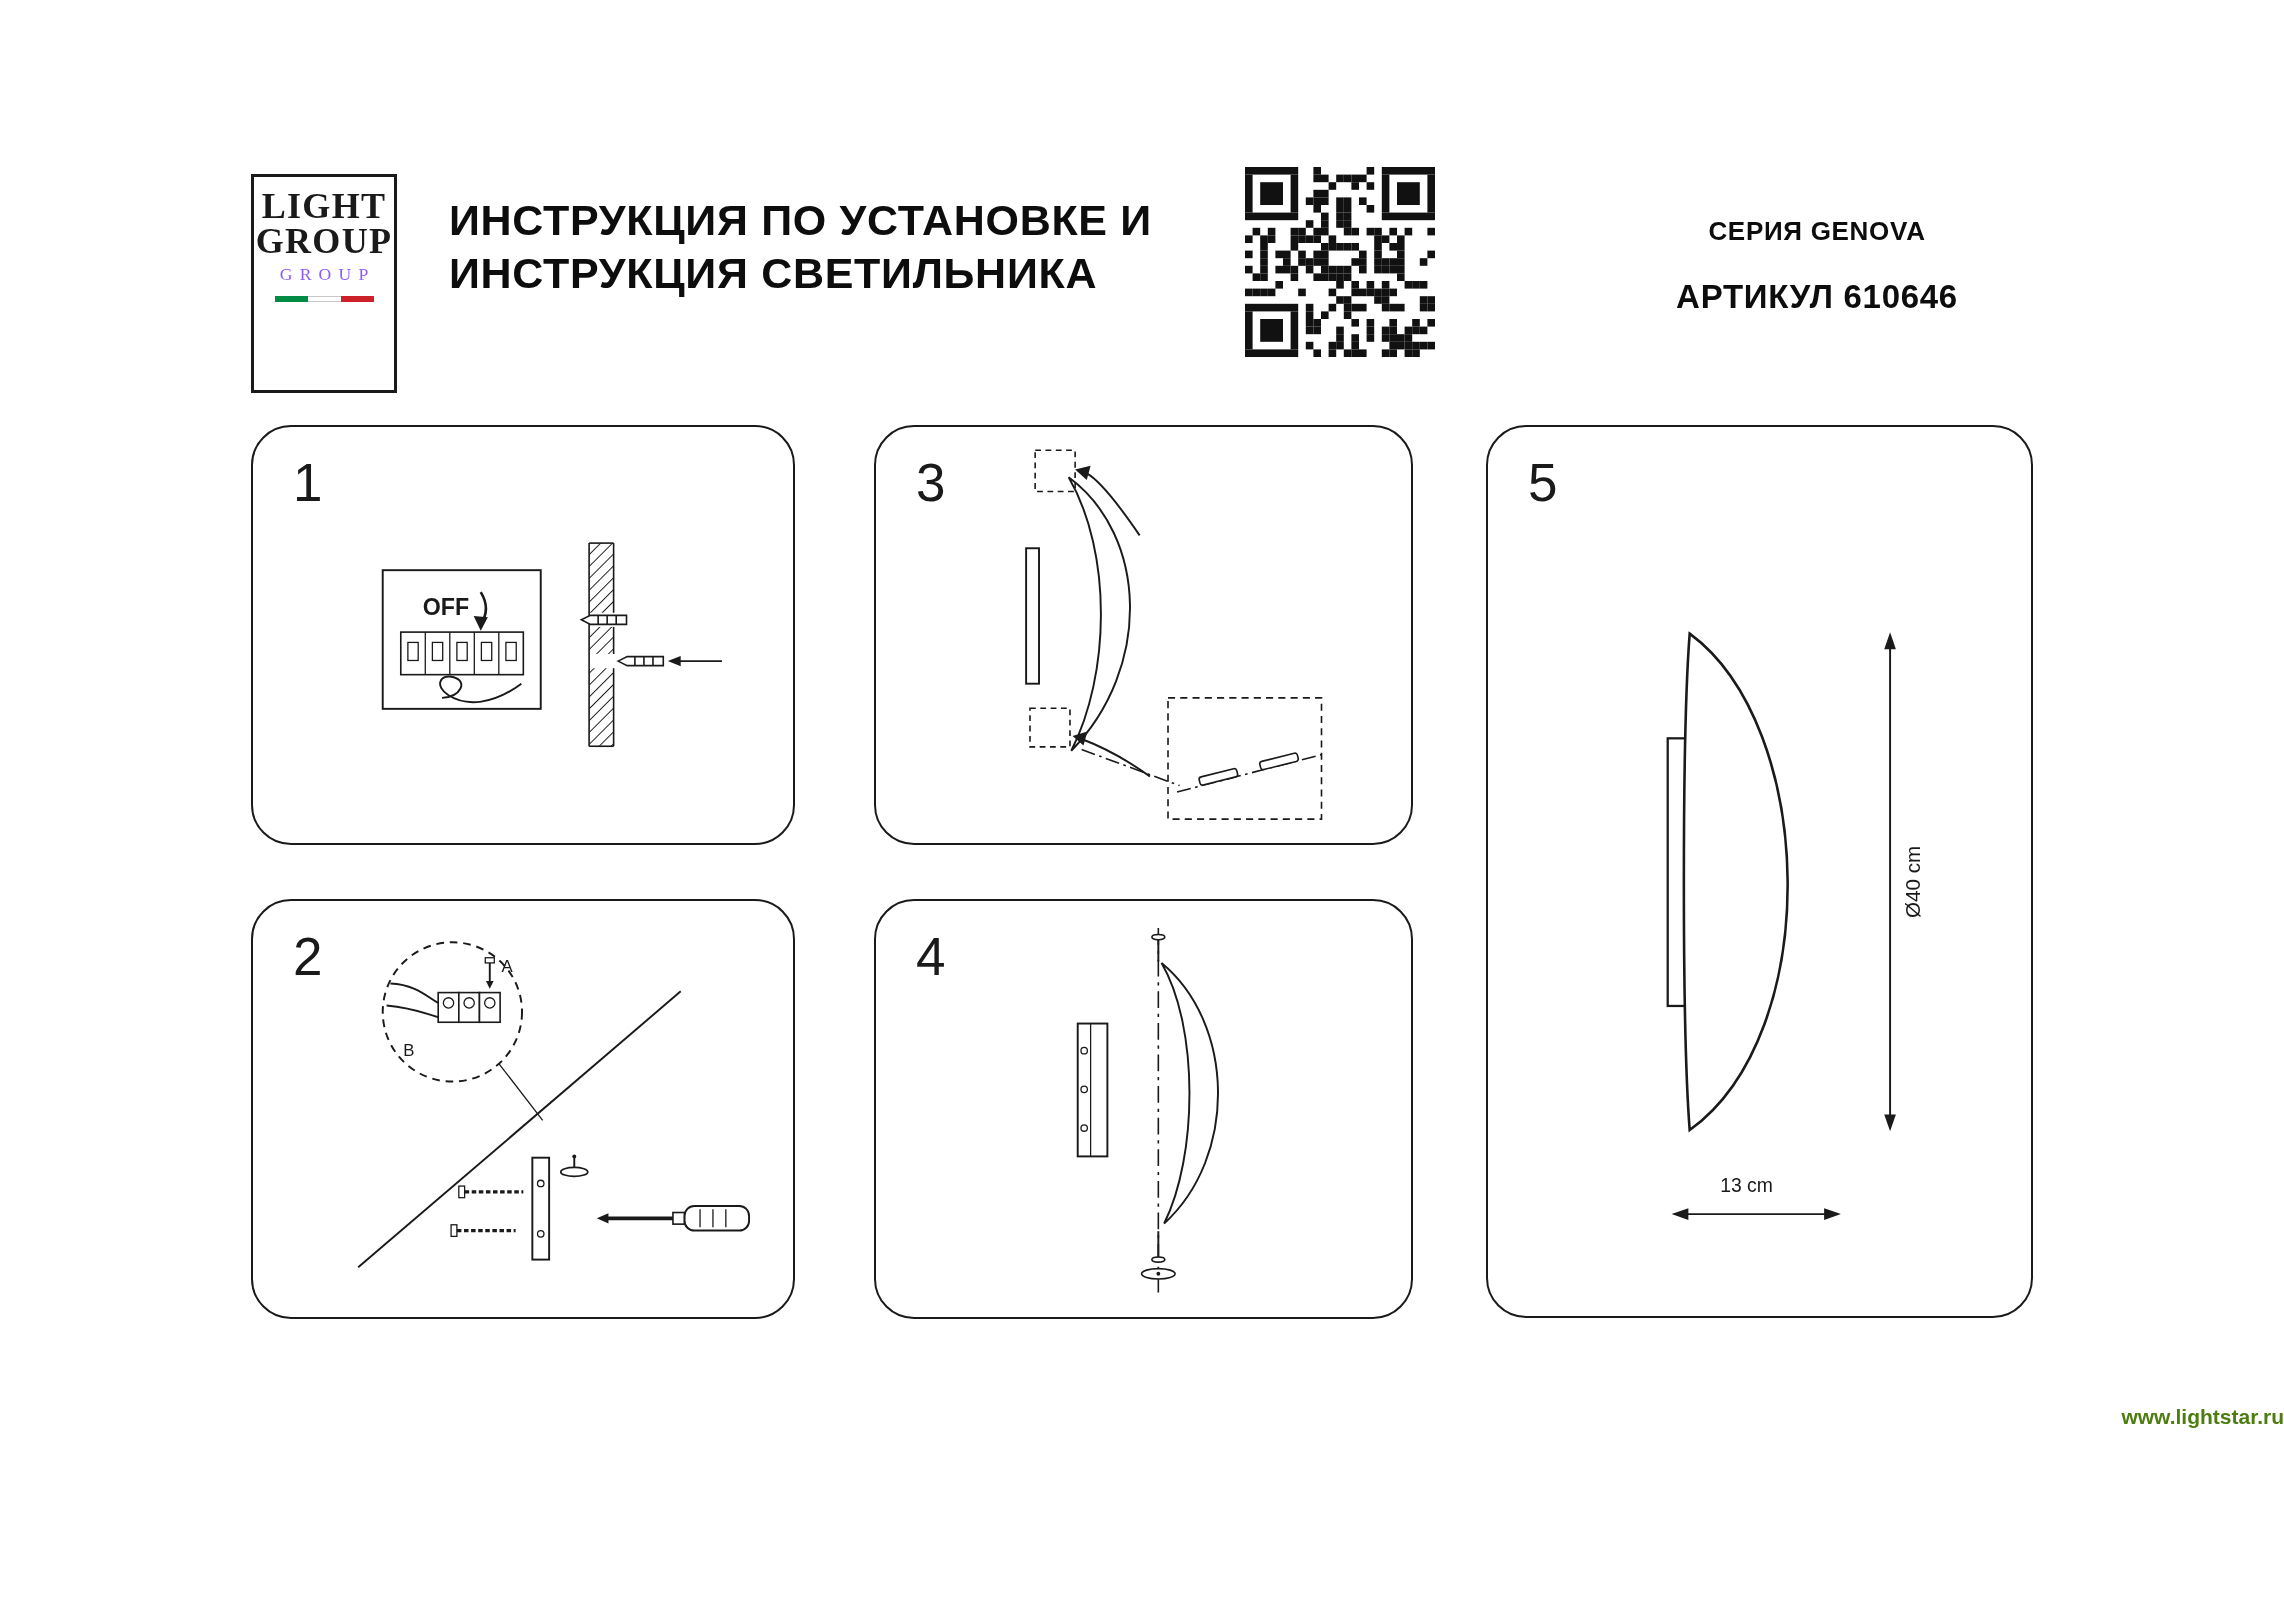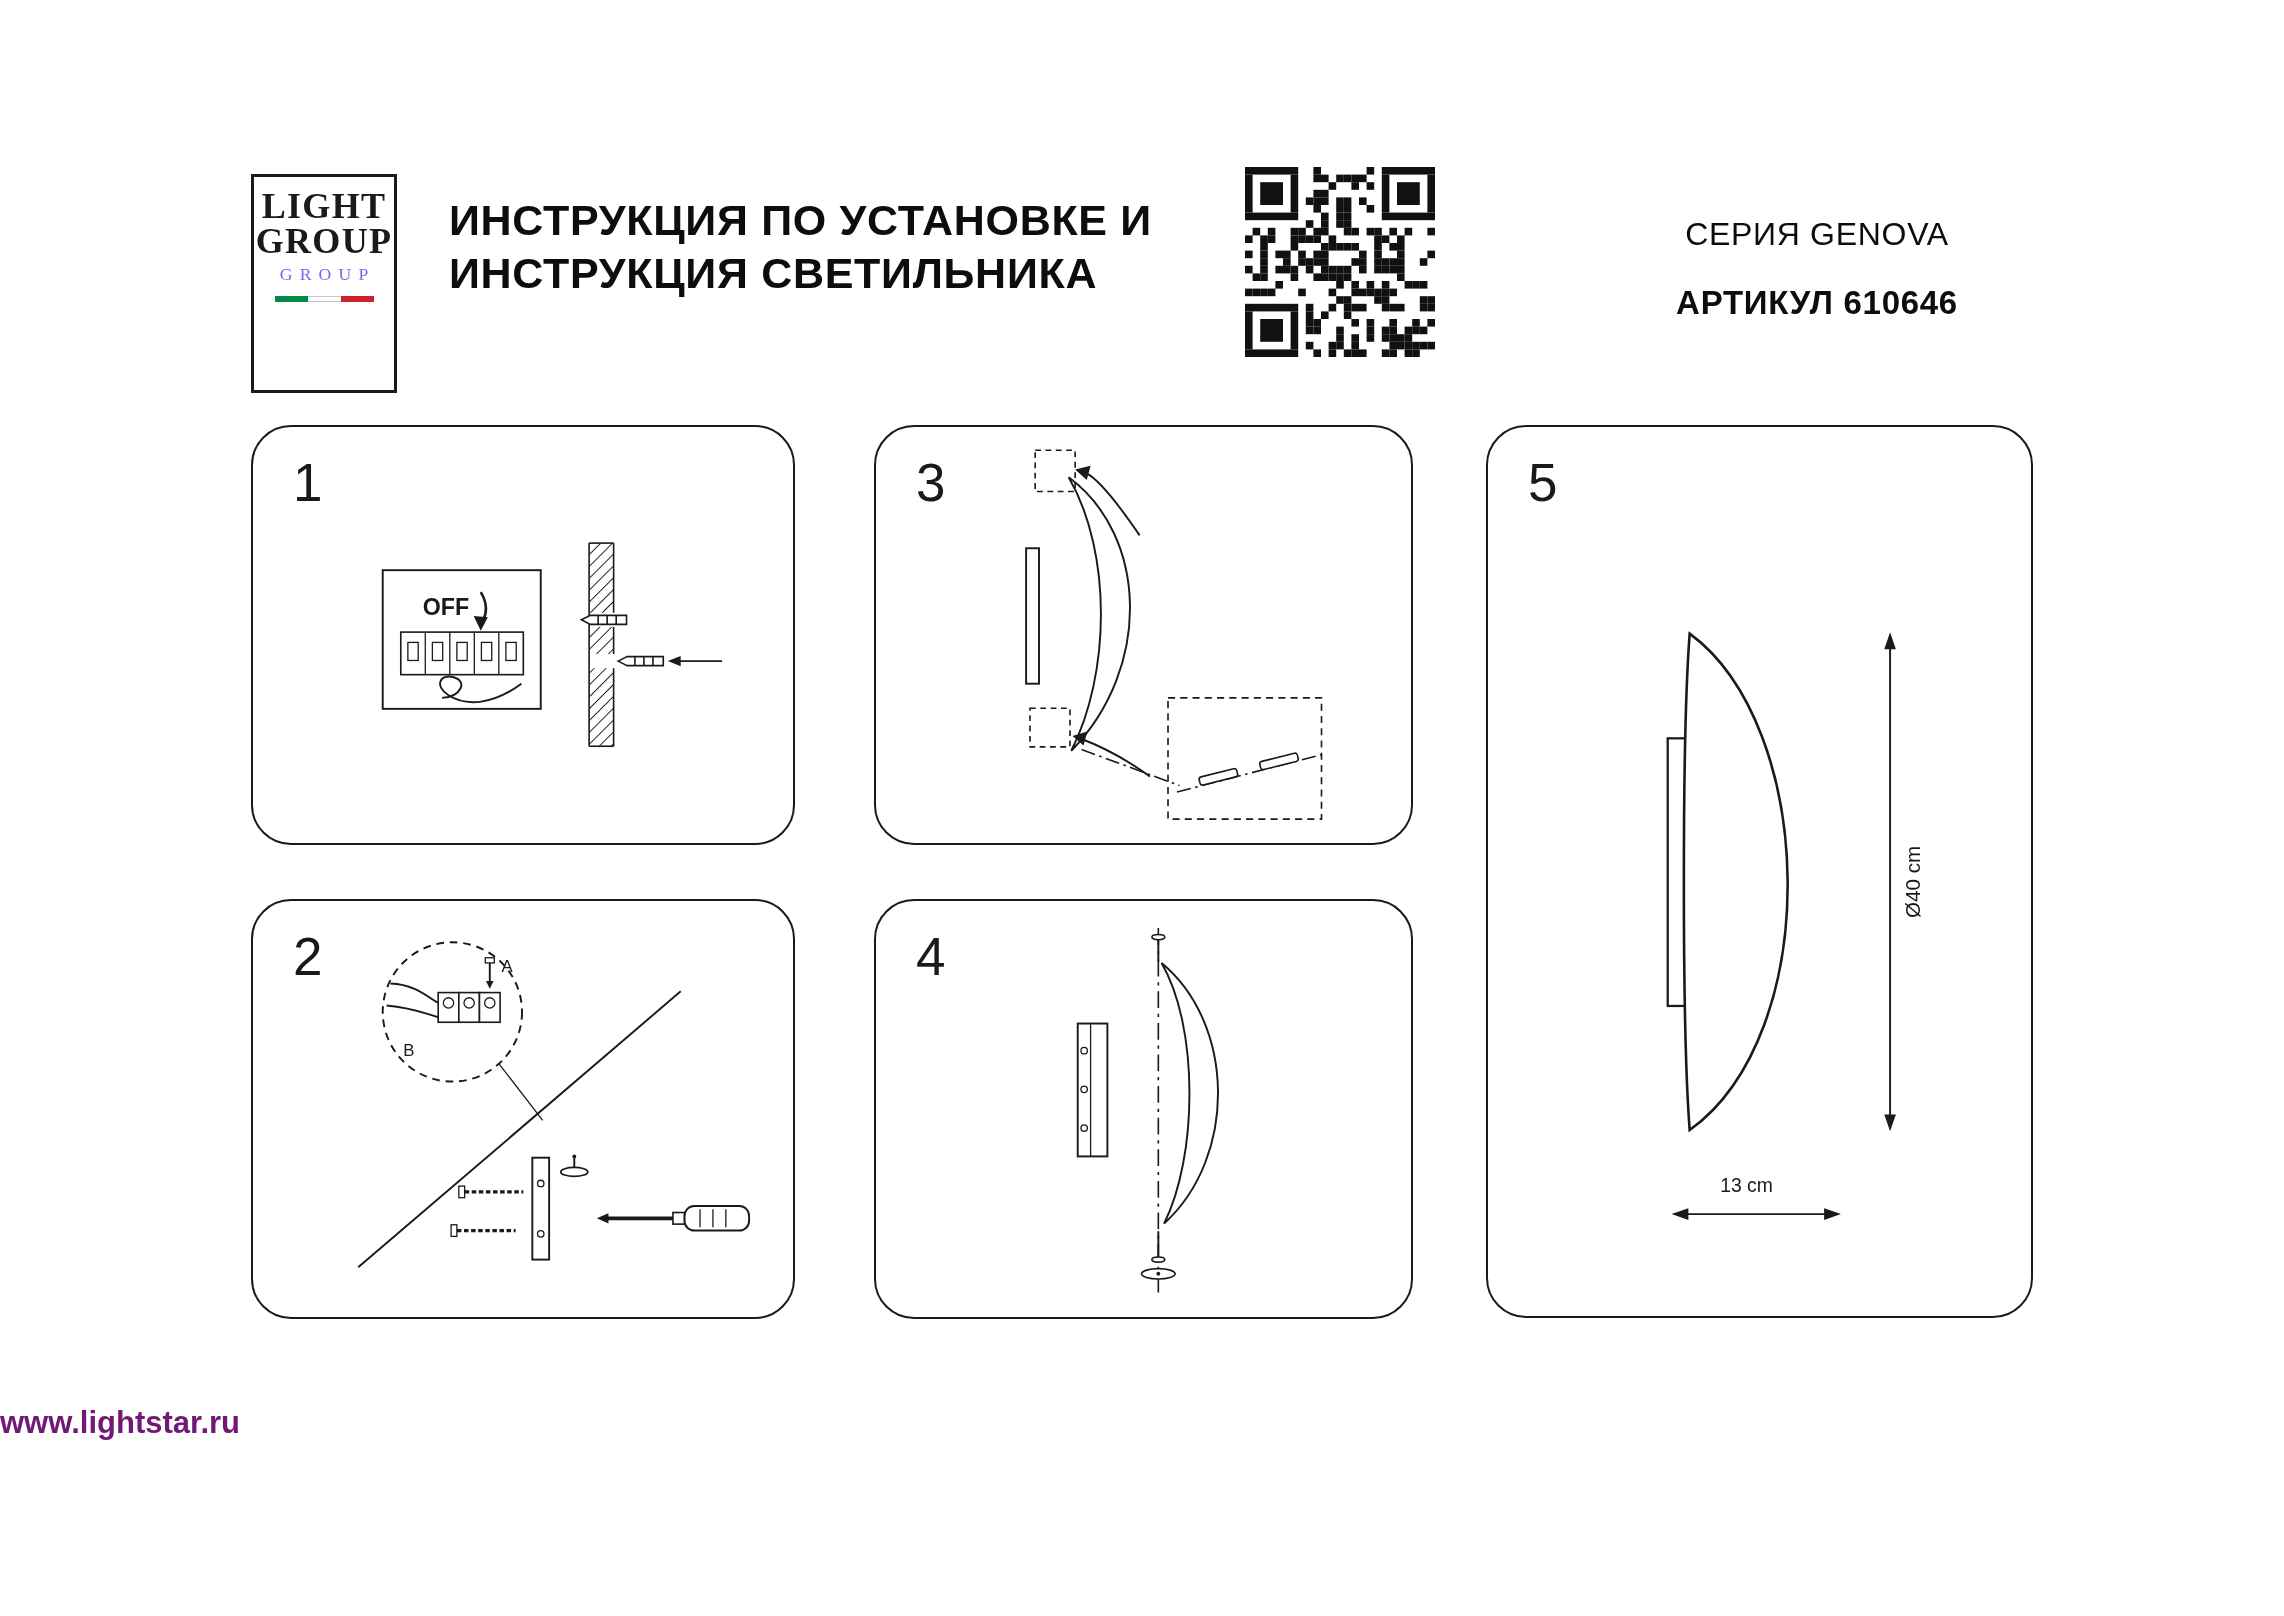--- a/index.html
+++ b/index.html
@@ -20,41 +20,41 @@
   .logo-flag{width:99px;height:6.5px;margin:10.4px auto 0;display:flex;}
   .logo-flag span{flex:1;height:100%;}
   .flag-white{background:#fff;border-top:1.3px solid #c9c9c9;border-bottom:1.3px solid #c9c9c9;box-sizing:border-box;}
 
   .main-title{
     position:absolute;left:449px;top:194px;width:775px;text-align:left;
     font-size:43px;font-weight:700;line-height:1.24;color:#0d0d0d;letter-spacing:0.7px;
   }
   .qr{position:absolute;left:1245px;top:167px;width:190px;height:190px;background:#fff;}
   .series-block{position:absolute;left:1576px;top:216px;width:482px;text-align:center;color:#0d0d0d;}
-  .series-line{font-size:32px;font-weight:400;letter-spacing:0.7px;}
+  .series-line{font-size:26px;font-weight:700;letter-spacing:0.7px;}
   .article-line{font-size:33px;font-weight:700;margin-top:31px;letter-spacing:0.7px;}
 
   
   .panel{
     position:absolute;border:2.6px solid #1a1a1a;border-radius:40px;background:#fff;
     box-sizing:border-box;
   }
   #panel1{left:251px;top:425px;width:544px;height:420px;}
   #panel2{left:251px;top:899px;width:544px;height:420px;}
   #panel3{left:874px;top:425px;width:539px;height:420px;}
   #panel4{left:874px;top:899px;width:539px;height:420px;}
   #panel5{left:1486px;top:425px;width:547px;height:893px;}
   .step-num{
     position:absolute;left:40px;top:25px;font-size:53px;font-weight:400;color:#1a1a1a;
   }
   .fig{position:absolute;left:0;top:0;width:100%;height:100%;}
 
   .footer-url{
-    position:absolute;left:0;top:1405px;width:100%;text-align:left;
-    font-size:31px;font-weight:700;color:#701a75;
+    position:absolute;left:0;top:1405px;width:100%;text-align:right;
+    font-size:21px;font-weight:700;color:#4d7c0f;
   }
 </style>
 </head>
 <body>
 
 <div class="logo-box">
   <div class="logo-line">LIGHT</div>
   <div class="logo-line">GROUP</div>
   <div class="logo-group">GROUP</div>
   <div class="logo-flag">

